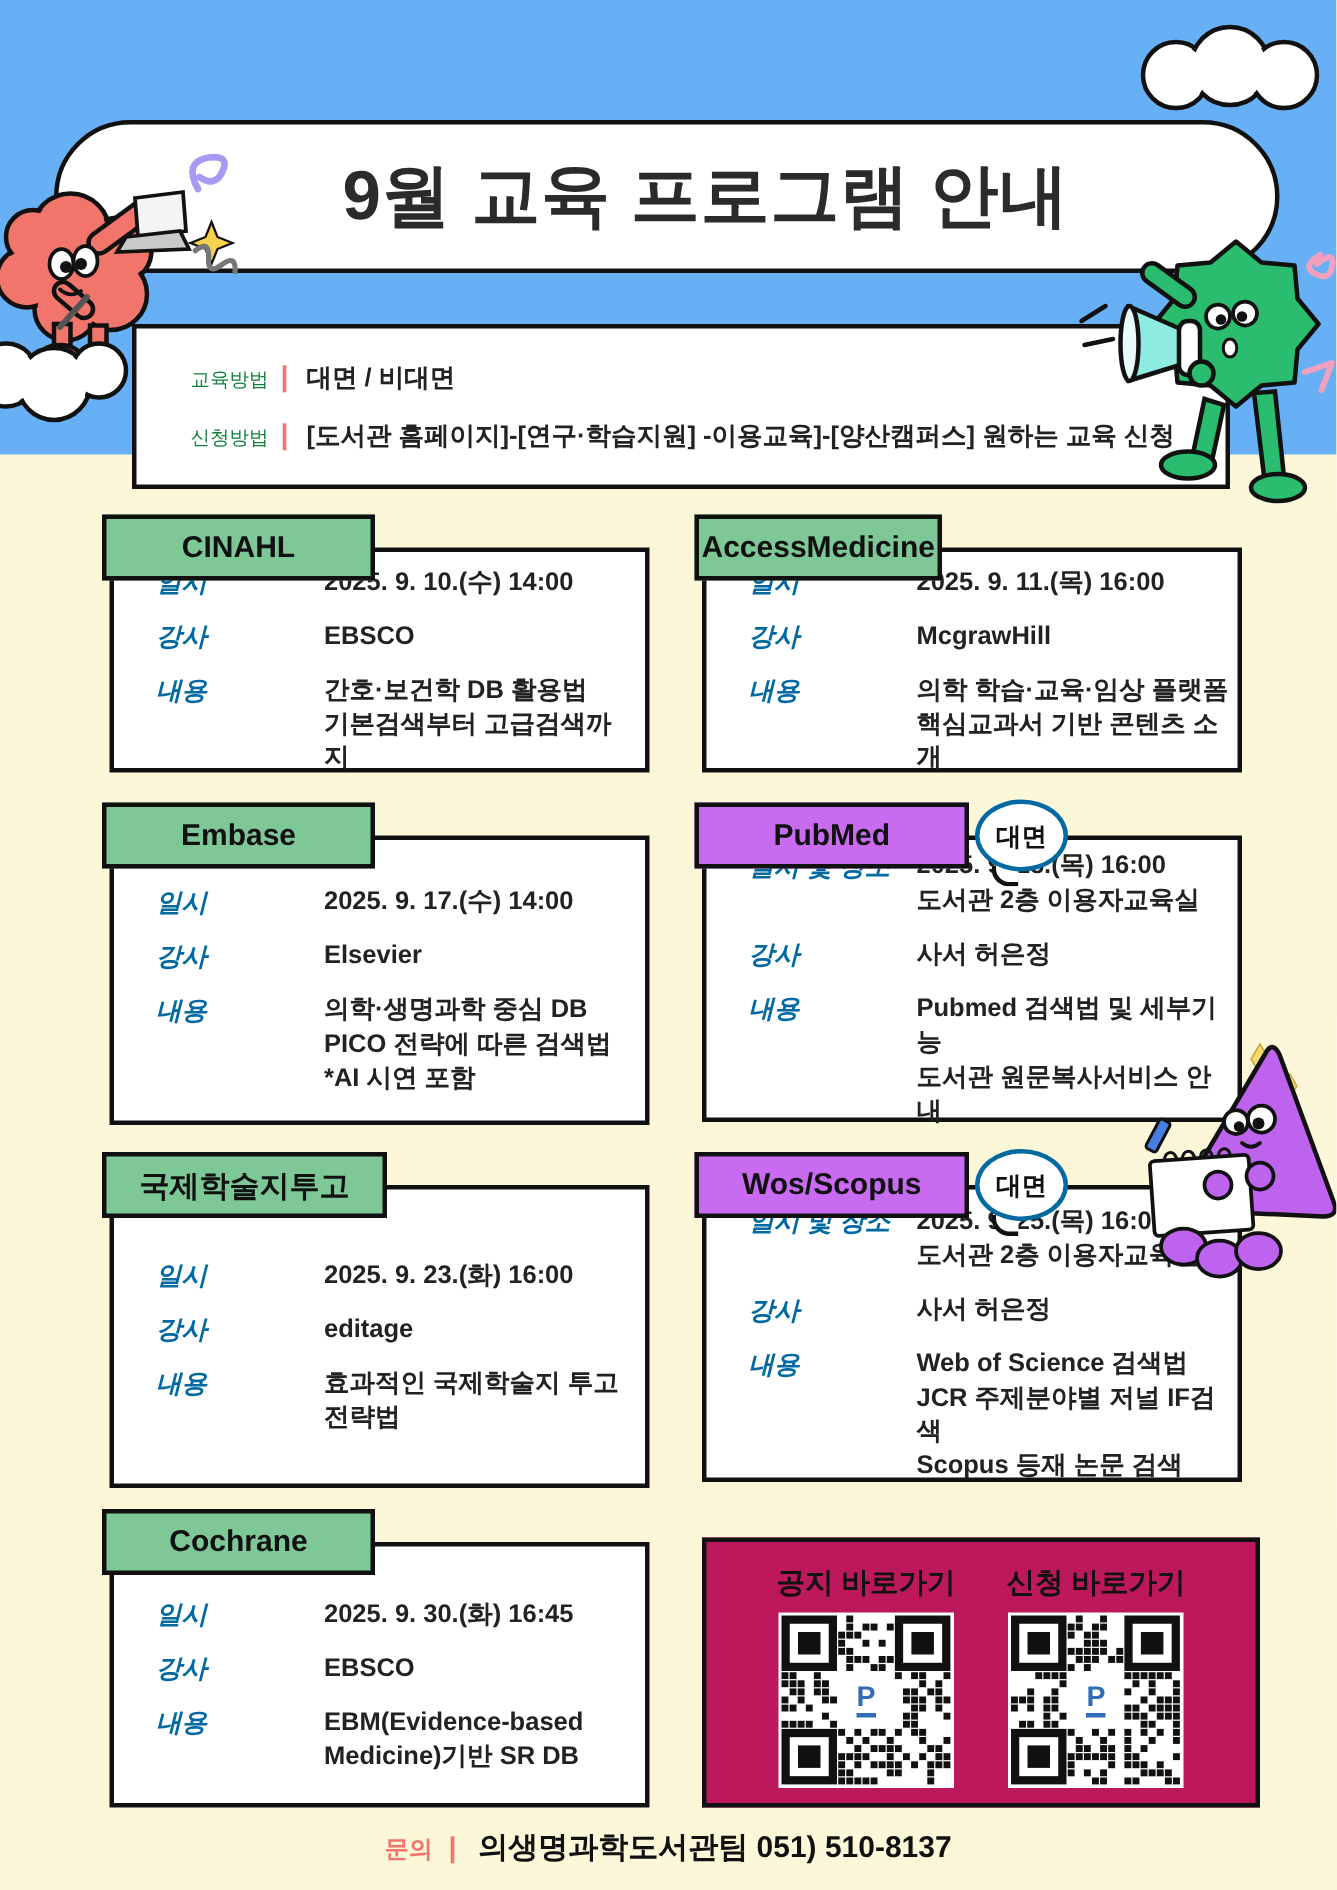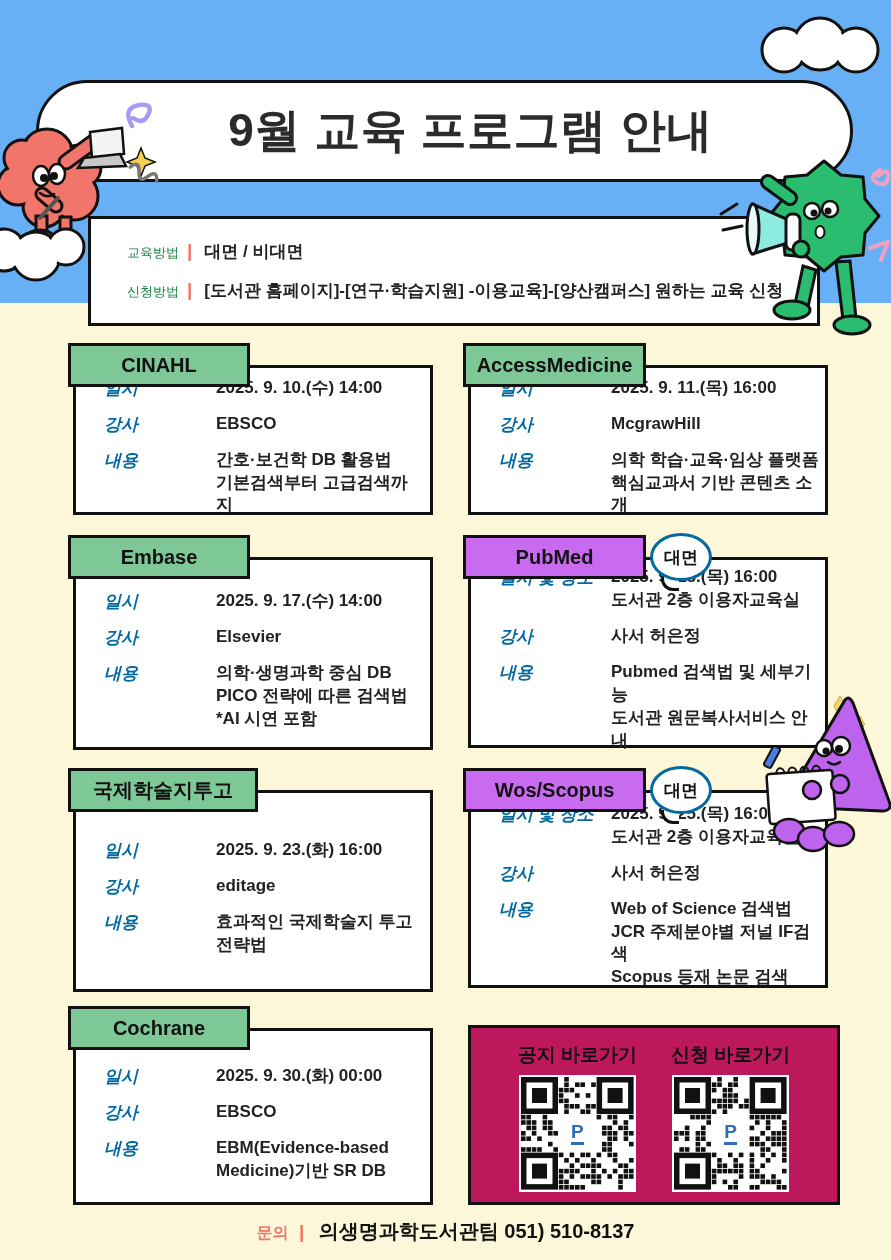--- a/index.html
+++ b/index.html
@@ -113,21 +113,21 @@
             <div class="row">
               <div class="rlab">강사</div>
               <div class="rval">McgrawHill</div>
             </div>
             <div class="row">
               <div class="rlab">내용</div>
               <div class="rval">의학 학습·교육·임상 플랫폼<br>핵심교과서 기반 콘텐츠 소개</div>
             </div>
           </div>
         </div>
-        <div class="chead green" style="width: 183px;">AccessMedicine</div>
+        <div class="chead green" style="width: 165px;">AccessMedicine</div>
       </div>
       <div class="card" style="left: 68px; top: 535px; width: 370px; height: 217px;">
         <div class="cbox" style="width: 360px; height: 193px;">
           <div class="crows">
             <div class="row">
               <div class="rlab">일시</div>
               <div class="rval">2025. 9. 17.(수) 14:00</div>
             </div>
             <div class="row">
               <div class="rlab">강사</div>
@@ -200,21 +200,21 @@
         </div>
         <div class="chead purple" style="width: 183px;">Wos/Scopus</div>
         <div class="btail"></div>
         <div class="bubble">대면</div>
       </div>
       <div class="card" style="left: 68px; top: 1006px; width: 370px; height: 201px;">
         <div class="cbox" style="width: 360px; height: 177px;">
           <div class="crows">
             <div class="row">
               <div class="rlab">일시</div>
-              <div class="rval">2025. 9. 30.(화) 00:00</div>
+              <div class="rval">2025. 9. 30.(화) 16:45</div>
             </div>
             <div class="row">
               <div class="rlab">강사</div>
               <div class="rval">EBSCO</div>
             </div>
             <div class="row">
               <div class="rlab">내용</div>
               <div class="rval">EBM(Evidence-based<br>Medicine)기반 SR DB</div>
             </div>
           </div>

